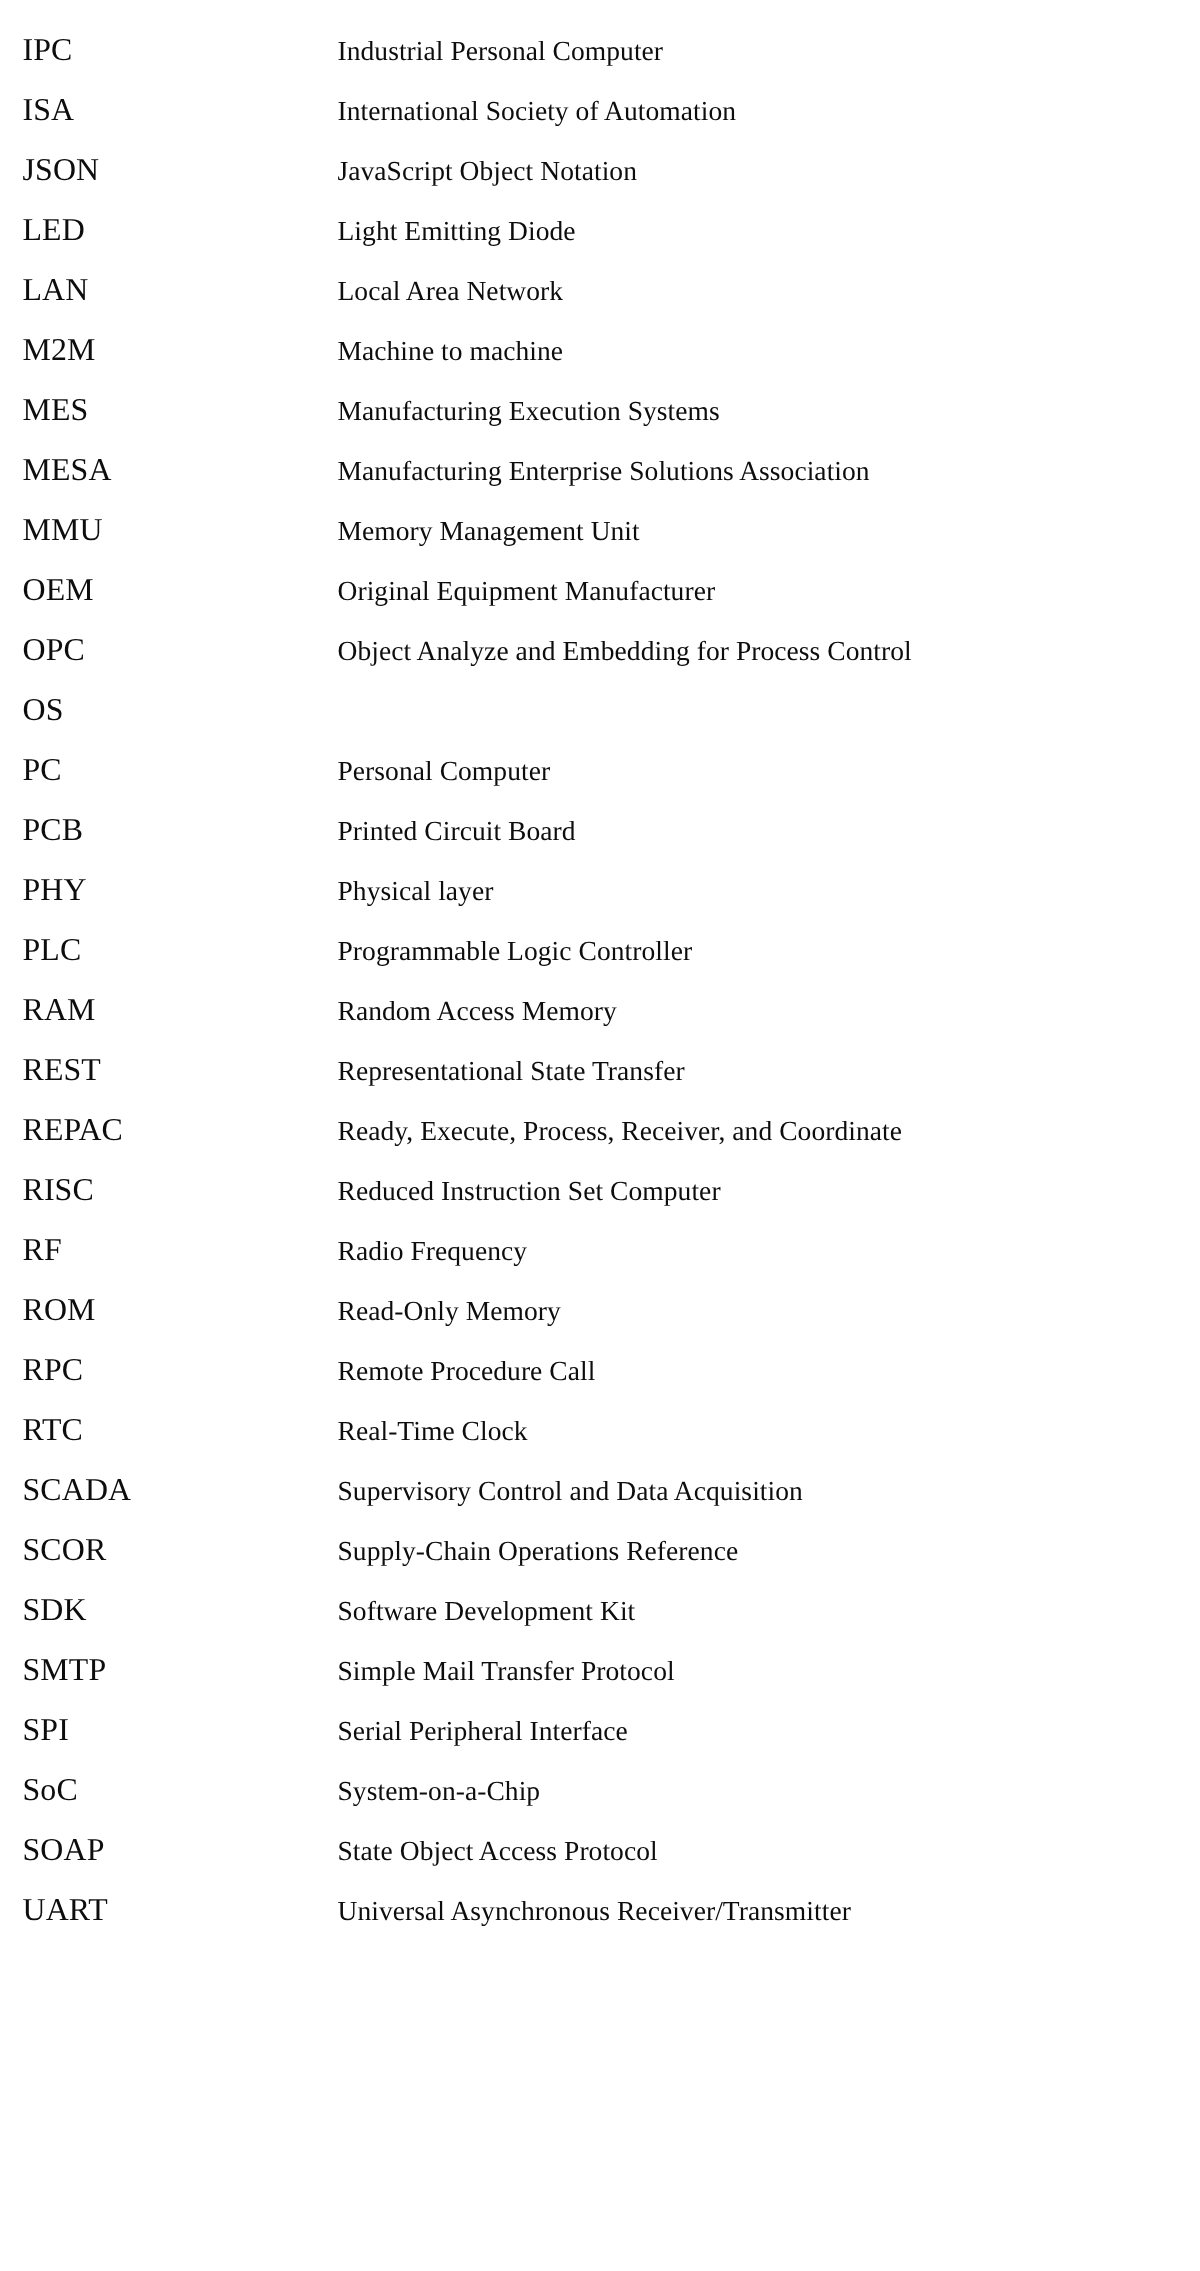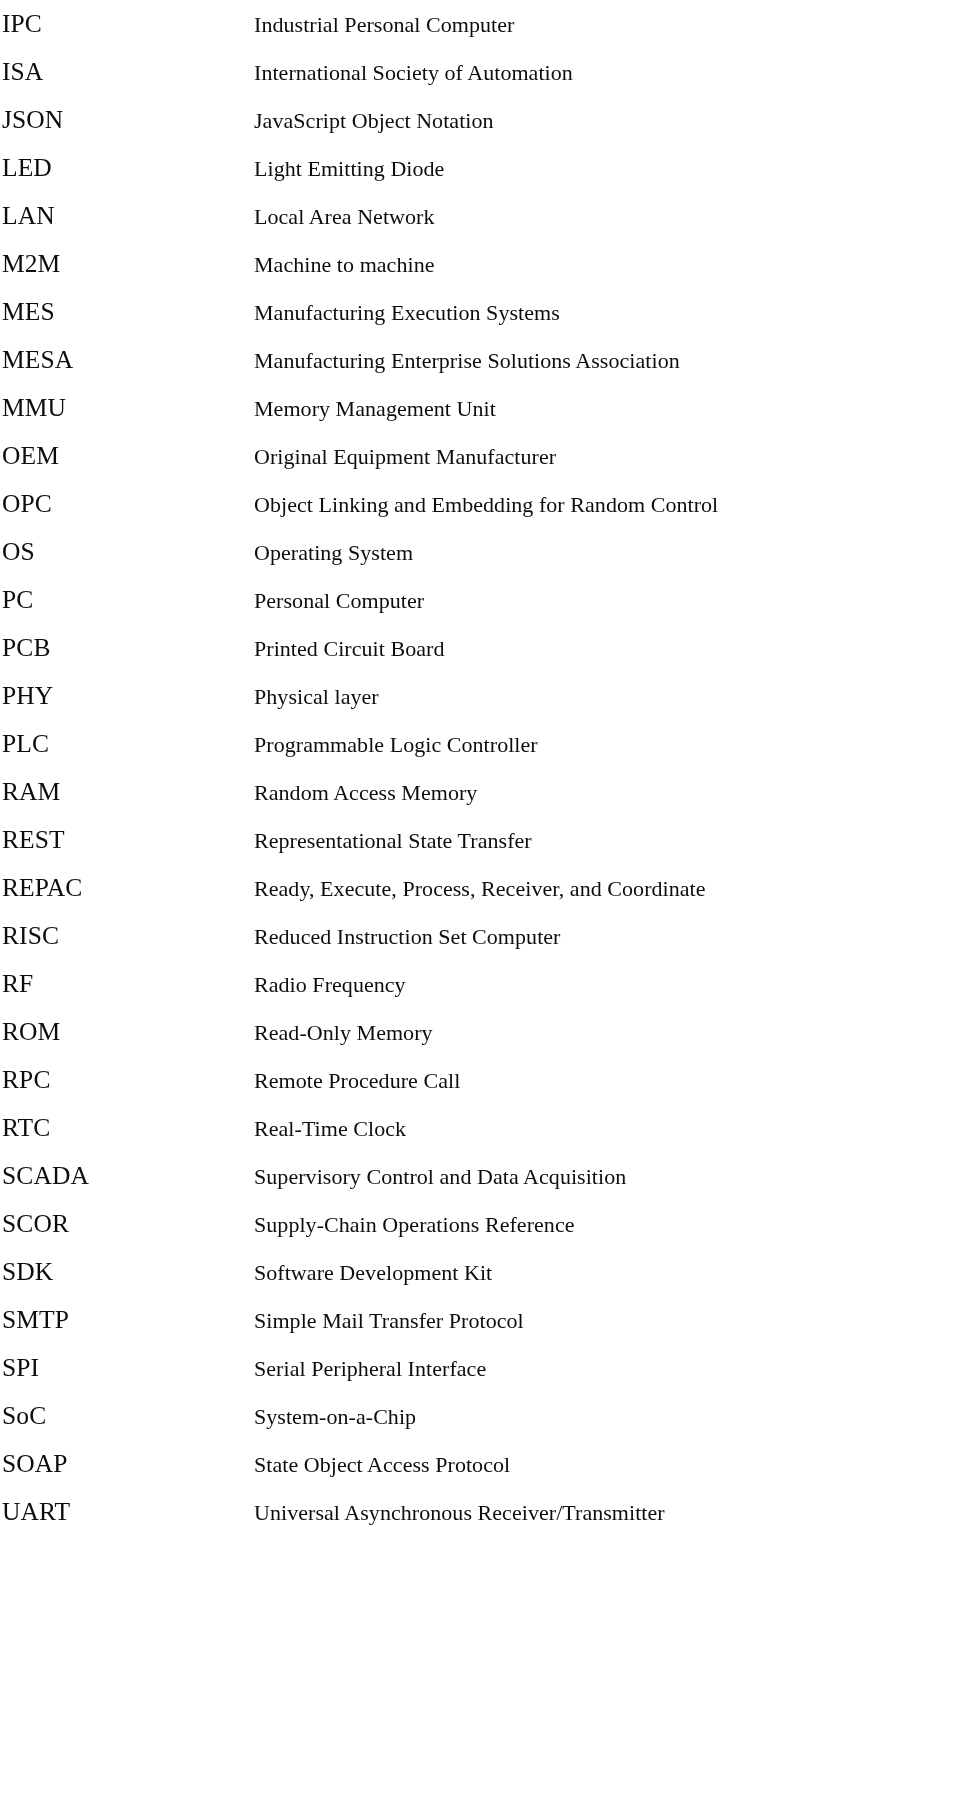--- a/index.html
+++ b/index.html
@@ -12,21 +12,21 @@
     width: 960px;
     height: 1817px;
     font-family: "Liberation Serif", "DejaVu Serif", serif;
     color: #0d0d0d;
     overflow: hidden;
   }
   .glossary {
     position: relative;
     width: 960px;
     height: 1817px;
-    padding: 0;
+    padding: 16px;
     box-sizing: border-box;
     font-family: Liberation Serif, serif;
   }
   .glossary-row {
     display: flex;
     align-items: baseline;
     height: 48px;
     line-height: 48px;
     white-space: nowrap;
   }
@@ -83,25 +83,24 @@
     <div class="glossary-row">
       <div class="term">MMU</div>
       <div class="definition">Memory Management Unit</div>
     </div>
     <div class="glossary-row">
       <div class="term">OEM</div>
       <div class="definition">Original Equipment Manufacturer</div>
     </div>
     <div class="glossary-row">
       <div class="term">OPC</div>
-      <div class="definition">Object Linking and Embedding for Random Control</div>
+      <div class="definition">Object Analyze and Embedding for Process Control</div>
     </div>
     <div class="glossary-row">
       <div class="term">OS</div>
-      <div class="definition">Operating System</div>
     </div>
     <div class="glossary-row">
       <div class="term">PC</div>
       <div class="definition">Personal Computer</div>
     </div>
     <div class="glossary-row">
       <div class="term">PCB</div>
       <div class="definition">Printed Circuit Board</div>
     </div>
     <div class="glossary-row">

